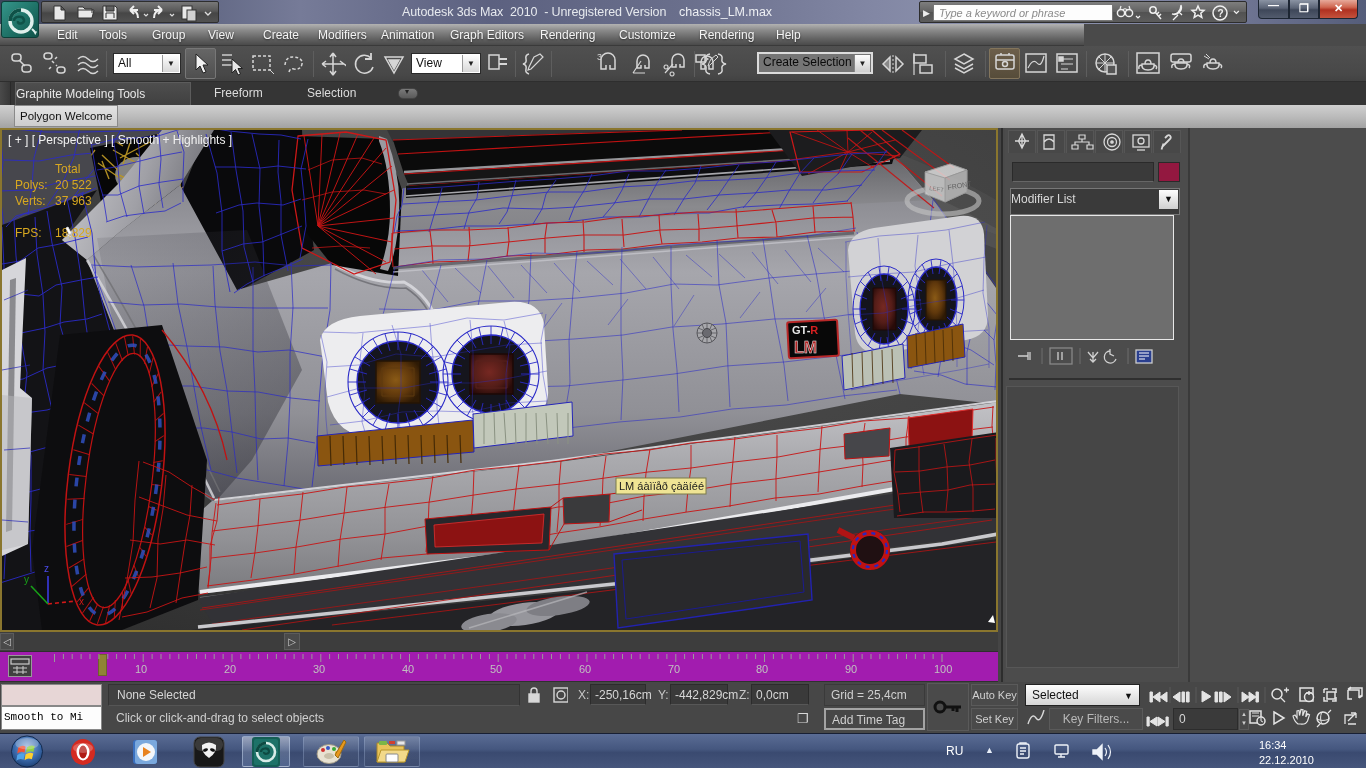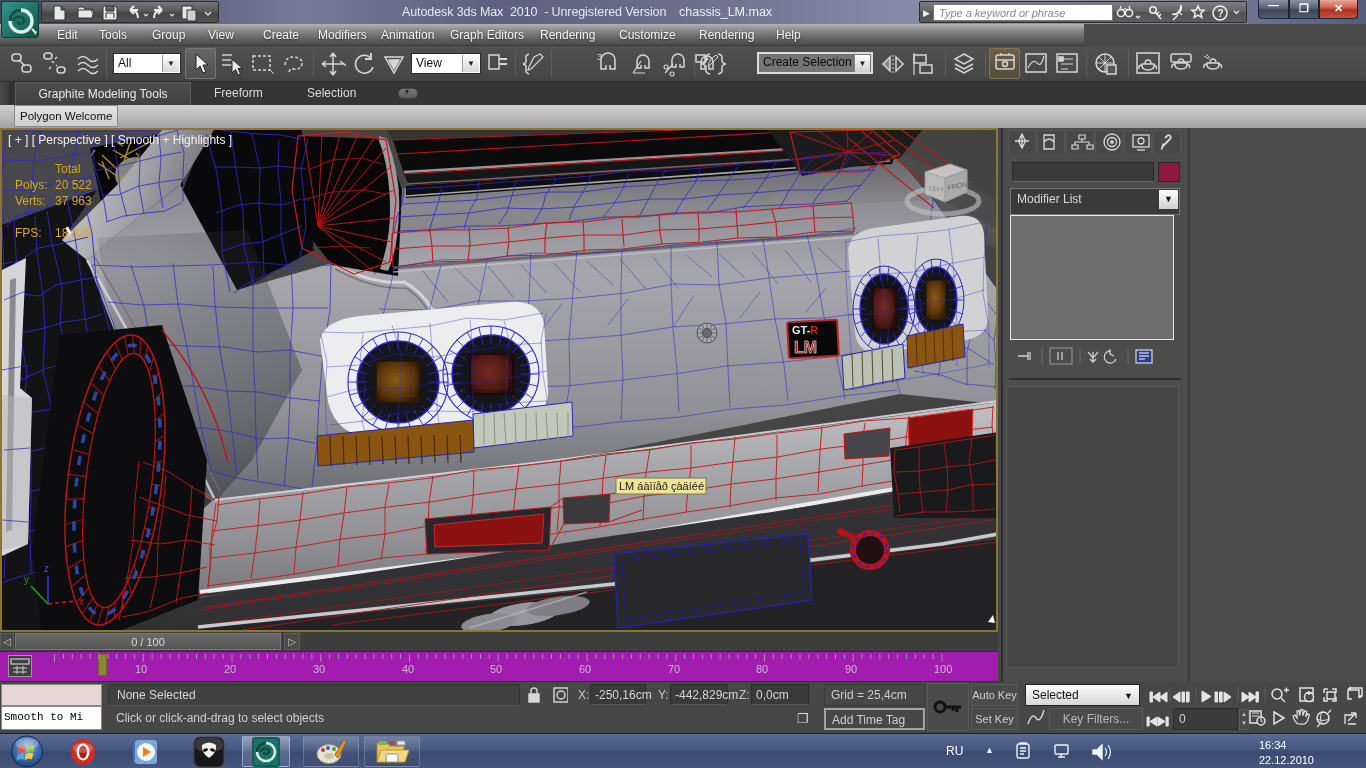--- a/index.html
+++ b/index.html
@@ -25,36 +25,36 @@
 
 #toolbar{left:0;top:46px;width:1366px;height:36px;background:linear-gradient(#505050,#484848 80%,#424242);border-bottom:1px solid #2e2e2e}
 .tsep{position:absolute;top:5px;width:1px;height:26px;background:#3a3a3a;border-right:1px solid #5e5e5e}
 .combo{position:absolute;top:7px;height:21px;background:#fff;border:1px solid #2a2a2a;font-size:12px;color:#111;padding:2px 0 0 4px}
 .combo .arr{position:absolute;right:1px;top:1px;width:17px;height:17px;background:linear-gradient(#fdfdfd,#d8d8d8);border-left:1px solid #999;color:#222;font-size:8px;text-align:center;line-height:17px}
 .combo2{position:absolute;top:6px;height:22px;background:#757575;border:2px solid #dcdcdc;font-size:12px;color:#0a0a0a;padding:1px 0 0 4px}
 .combo2 .arr{position:absolute;right:1px;top:1px;width:16px;height:17px;background:linear-gradient(#fdfdfd,#cfcfcf);border-left:1px solid #888;color:#222;font-size:8px;text-align:center;line-height:17px}
 
 #ribtabs{left:0;top:82px;width:1366px;height:23px;background:#353535}
 #ribgrip{left:0;top:82px;width:11px;height:23px;background:linear-gradient(90deg,#4a4a4a,#383838);border-right:1px solid #2a2a2a}
-#tab-gmt{left:15px;top:82px;width:176px;height:23px;background:linear-gradient(#4e4e4e,#404040);border:1px solid #5c5c5c;border-bottom:none;color:#e8e8e8;font-size:12px;text-align:center;padding-top:4px}
+#tab-gmt{left:15px;top:82px;width:176px;height:23px;background:linear-gradient(#4e4e4e,#404040);border:1px solid #5c5c5c;border-bottom:none;color:#e8e8e8;font-size:12px;text-align:left;padding-top:4px}
 .ribtab{position:absolute;top:86px;color:#dcdcdc;font-size:12px}
 #ribmin{left:398px;top:88px;width:20px;height:11px;background:linear-gradient(#7a7a7a,#5a5a5a);border-radius:5px;border:1px solid #444}
 #ribmin:after{content:"▾";position:absolute;left:6px;top:-2px;font-size:8px;color:#222}
 #ribstrip{left:0;top:105px;width:1366px;height:23px;background:linear-gradient(#d0d0d0,#b9b9b9 55%,#a2a2a2)}
 #polytab{left:14px;top:105px;width:104px;height:22px;background:linear-gradient(#e3e3e3,#cdcdcd);border:1px solid #8a8a8a;color:#111;font-size:11.5px;padding:4px 0 0 5px;white-space:nowrap}
 
 #vp{left:0;top:128px;width:998px;height:504px;background:#454545;border:2px solid #8a762e}
 
 #rgap{left:998px;top:128px;width:5px;height:554px;background:#454545;border-right:2px solid #2d2d2d}
 #cpanel{left:1005px;top:128px;width:183px;height:554px;background:#4c4c4c}
 #rcol{left:1188px;top:128px;width:178px;height:554px;background:#4c4c4c;border-left:2px solid #3a3a3a}
 .cptab{position:absolute;top:2px;width:28px;height:23px;border:1px solid #565656;border-bottom:none;background:#484848}
 #namefield{position:absolute;left:7px;top:34px;width:142px;height:20px;background:#3a3a3a;border:1px solid #2a2a2a;border-bottom-color:#666}
 #cswatch{position:absolute;left:153px;top:34px;width:22px;height:20px;background:#931840;border:1px solid #2a2a2a}
-#modlist{position:absolute;left:5px;top:60px;width:170px;height:27px;background:#3a3a3a;border:1px solid #777;color:#d8d8d8;font-size:12px;padding:3px 0 0 6px}
+#modlist{position:absolute;left:5px;top:60px;width:170px;height:27px;background:#3a3a3a;border:1px solid #777;color:#d8d8d8;font-size:12px;padding:3px 0 0 0}
 #modlist .arr{position:absolute;right:1px;top:1px;width:19px;height:19px;background:linear-gradient(#fdfdfd,#d0d0d0);color:#111;font-size:9px;text-align:center;line-height:19px}
 #modstack{position:absolute;left:5px;top:87px;width:164px;height:125px;background:#6e6e6e;border:1px solid #e8e8e8}
 #stackbtns{position:absolute;left:5px;top:216px;width:170px;height:24px}
 #cpline{position:absolute;left:4px;top:250px;width:172px;height:2px;background:#2f2f2f}
 
 #timerow{left:0;top:632px;width:998px;height:20px;background:#3d3d3d;border-bottom:1px solid #2e2e2e}
 #tl-left{position:absolute;left:0;top:1px;width:14px;height:17px;background:#4a4a4a;border:1px solid #5c5c5c;color:#ccc;font-size:10px;text-align:center;line-height:16px}
 #tl-hand{position:absolute;left:15px;top:1px;width:266px;height:17px;background:linear-gradient(#6a6a6a,#555);border:1px solid #777;color:#ddd;font-size:11px;text-align:center;line-height:16px}
 #tl-right{position:absolute;left:284px;top:1px;width:16px;height:17px;background:#4a4a4a;border:1px solid #5c5c5c;color:#ccc;font-size:10px;text-align:center;line-height:16px}
 #ruler{left:0;top:652px;width:998px;height:30px;background:#a21caf;border-bottom:1px solid #303030}
@@ -599,21 +599,20 @@
             <path d="M129 9 l10 0 m-10 3 l10 0 m-10 3 l6 0" stroke="#fff" stroke-width="1"></path>
     </g>
         </svg></div>
   <div id="cpline"></div>
   <div style="position:absolute;left:1px;top:258px;width:173px;height:282px;background:#464646;border:1px solid #575757"></div>
 </div>
 <div class="abs" id="rcol"></div>
 
 <div class="abs" id="timerow">
   <div id="tl-left">◁</div>
-  <div id="tl-hand">0 / 100</div>
   <div id="tl-right">▷</div>
 </div>
 <div class="abs" id="ruler">
       <div id="rmark"></div>
       <div id="rulicon"><svg width="22" height="20" viewBox="0 0 22 20">
           <g stroke="#ccc" fill="none" stroke-width="1.2">
             <rect x="2" y="3" width="18" height="5"></rect>
             <path d="M4 12 h14 M4 16 h14 M8 10 l0 8 m6 -8 l0 8" stroke-width="1"></path>
           </g>
         </svg></div>

